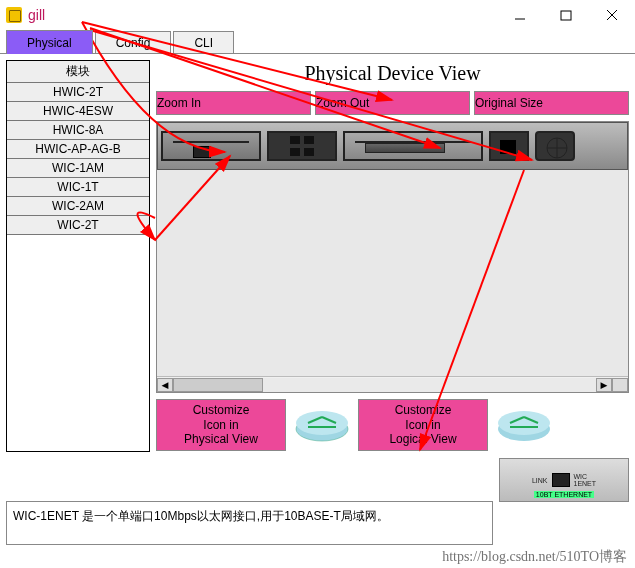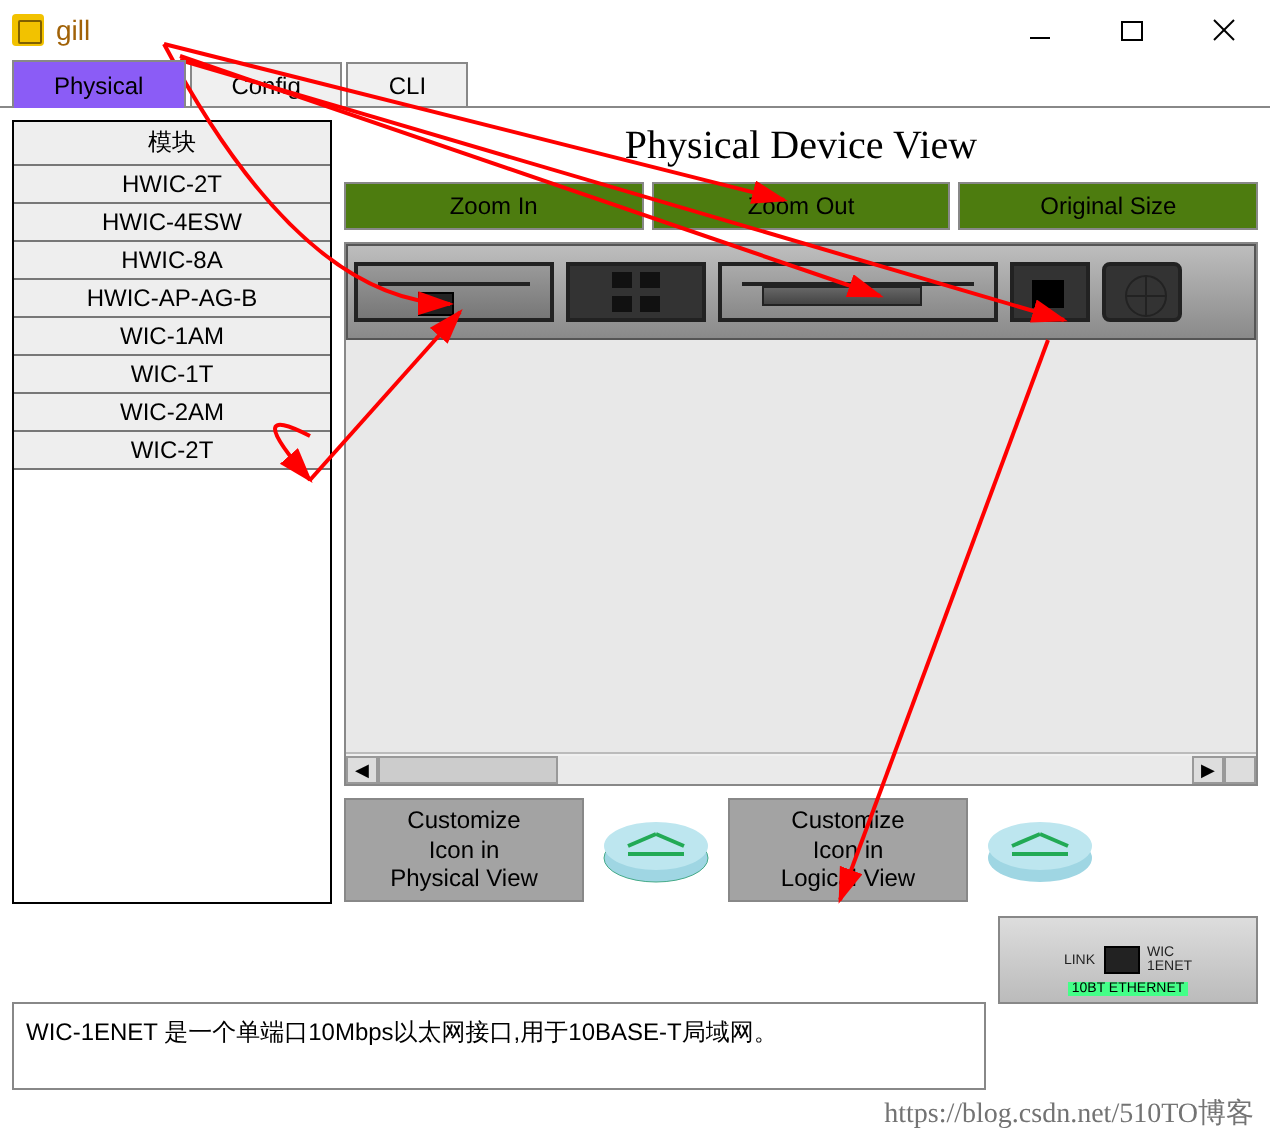--- a/index.html
+++ b/index.html
@@ -2,44 +2,44 @@
 <html><head>
 <meta charset="utf-8">
 <style>
   * { box-sizing: border-box; margin: 0; padding: 0; }
   body { font-family: Arial, sans-serif; font-size: 12px; background: #fff; width: 635px; height: 568px; position: relative; overflow: hidden; }
 
   
   .titlebar { height: 30px; display: flex; align-items: center; padding: 0 0 0 6px; background: #fff; }
   .titlebar .icon { width: 16px; height: 16px; background: #f2c200; border-radius: 2px; margin-right: 6px; display:inline-block; position:relative;}
   .titlebar .icon::after{content:"";position:absolute;left:3px;top:3px;width:10px;height:10px;border:1px solid #806000;border-radius:1px;}
-  .titlebar .title { font-size: 14px; color: #a16207; }
+  .titlebar .title { font-size: 14px; color: #be185d; }
   .winbtns { margin-left: auto; display: flex; }
   .winbtn { width: 46px; height: 30px; display: flex; align-items: center; justify-content: center; color:#111;}
   .winbtn svg { width: 12px; height: 12px; }
 
   
   .tabs-row { display: flex; align-items: flex-end; padding-left: 6px; height: 24px; border-bottom:1px solid #888;}
   .tab { padding: 4px 20px 3px 20px; font-size: 12px; border: 1px solid #888; border-bottom: none; background: #f0f0f0; margin-right: 2px; height: 22px; display:flex; align-items:center;}
   .tab.active { background: #8b5cf6; font-weight: normal; position:relative; z-index:1; height:24px; margin-bottom:-1px;}
   
   
   .main { display: flex; padding: 6px; gap: 6px; }
 
   
-  .module-list { width: 160px; border: 1px solid #000; min-height: 392px; }
+  .module-list { width: 144px; border: 1px solid #000; min-height: 392px; }
   .module-item { border-bottom: 1px solid #777; text-align: center; padding: 2px 0; font-size: 12px; background: #eee; }
   .module-item:last-child { }
 
   
   .right { flex: 1; display: flex; flex-direction: column; align-items: stretch; }
   .pdv-title { text-align: center; font-size: 20px; font-family: "Times New Roman", serif; padding: 2px 0 6px 0; }
 
   .zoom-row { display: flex; gap: 4px; margin-bottom: 6px; }
-  .zoom-btn { flex: 1; border: 1px solid #888; background: #4d7c0f; padding: 4px 0; text-align: center; font-size: 12px; }
+  .zoom-btn { flex: 1; border: 1px solid #888; background: #ec4899; padding: 4px 0; font-size: 12px; }
 
   
   .chassis-wrap { border: 1px solid #888; background: #e8e8e8; position: relative; height: 272px; padding:0;}
   .chassis { position: absolute; left: 0; right: 0; top: 0; height: 48px; background: linear-gradient(#bdbdbd,#8a8a8a); border:1px solid #555; display:flex; align-items:center;}
   .slot { height:30px; background:#333; border:2px solid #222; margin:0 3px; position:relative;}
   .slot.s1{width:100px; background:linear-gradient(#999,#777);}
   .slot.s2{width:70px; display:flex; align-items:center; justify-content:center; gap:2px;}
   .slot.s3{width:140px; background:linear-gradient(#aaa,#888);}
   .slot.s4{width:40px;}
   .slot.s5{width:40px; border-radius:4px;}
@@ -48,21 +48,21 @@
   .bezel-line{position:absolute;left:10px;right:10px;height:0;border-top:2px solid #222;}
 
   .hscroll { position:absolute; left:0; right:0; bottom:0; height:16px; background:#f0f0f0; display:flex; align-items:center; border-top:1px solid #bbb;}
   .hscroll .arrow{width:16px;height:14px;background:#ddd;border:1px solid #999;display:flex;align-items:center;justify-content:center;font-size:9px;}
   .hscroll .track{flex:1;height:14px;background:#eaeaea;position:relative;}
   .hscroll .thumb{position:absolute;left:0;top:0;height:14px;width:90px;background:#ccc;border:1px solid #999;}
   .hscroll .right-corner{width:16px;height:14px;background:#ddd;border:1px solid #999;}
 
   
   .cust-row { display:flex; align-items:center; margin-top:6px; gap:6px;}
-  .cust-btn { width:120px; height:52px; display:flex; align-items:center; justify-content:center; text-align:center; border:1px solid #888; background:#a3a3a3; font-size:12px; line-height:1.2; padding:2px;}
+  .cust-btn { width:130px; height:52px; display:flex; align-items:center; justify-content:center; text-align:center; border:1px solid #888; background:#ec4899; font-size:12px; line-height:1.2; padding:2px;}
   .router-icon { width:60px; height:44px; display:flex; align-items:center; justify-content:center;}
 
   
   .desc-row{display:flex; gap:6px; padding:0 6px 6px 6px;}
   .desc-box{flex:1; border:1px solid #888; padding:6px; font-size:12px; min-height:44px; background:#fff;margin-top:43px;}
   .preview{width:130px;height:44px;border:1px solid #888;background:linear-gradient(#ddd,#bbb);display:flex;align-items:center;justify-content:center;gap:4px;}
   .preview .eth{width:18px;height:14px;background:#222;border:1px solid #000;}
   .preview .tag{font-size:7px;background:#4f8; padding:0 2px;}
   .preview .lbl{font-size:7px;color:#222;}
 

